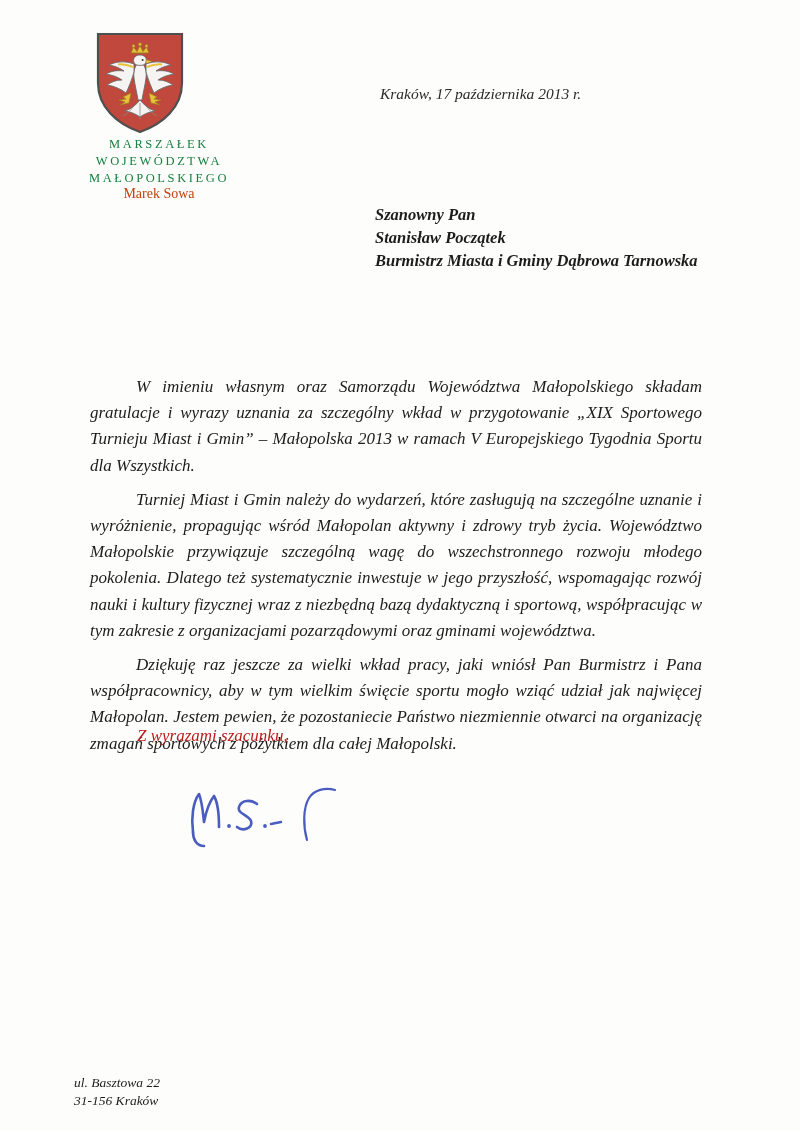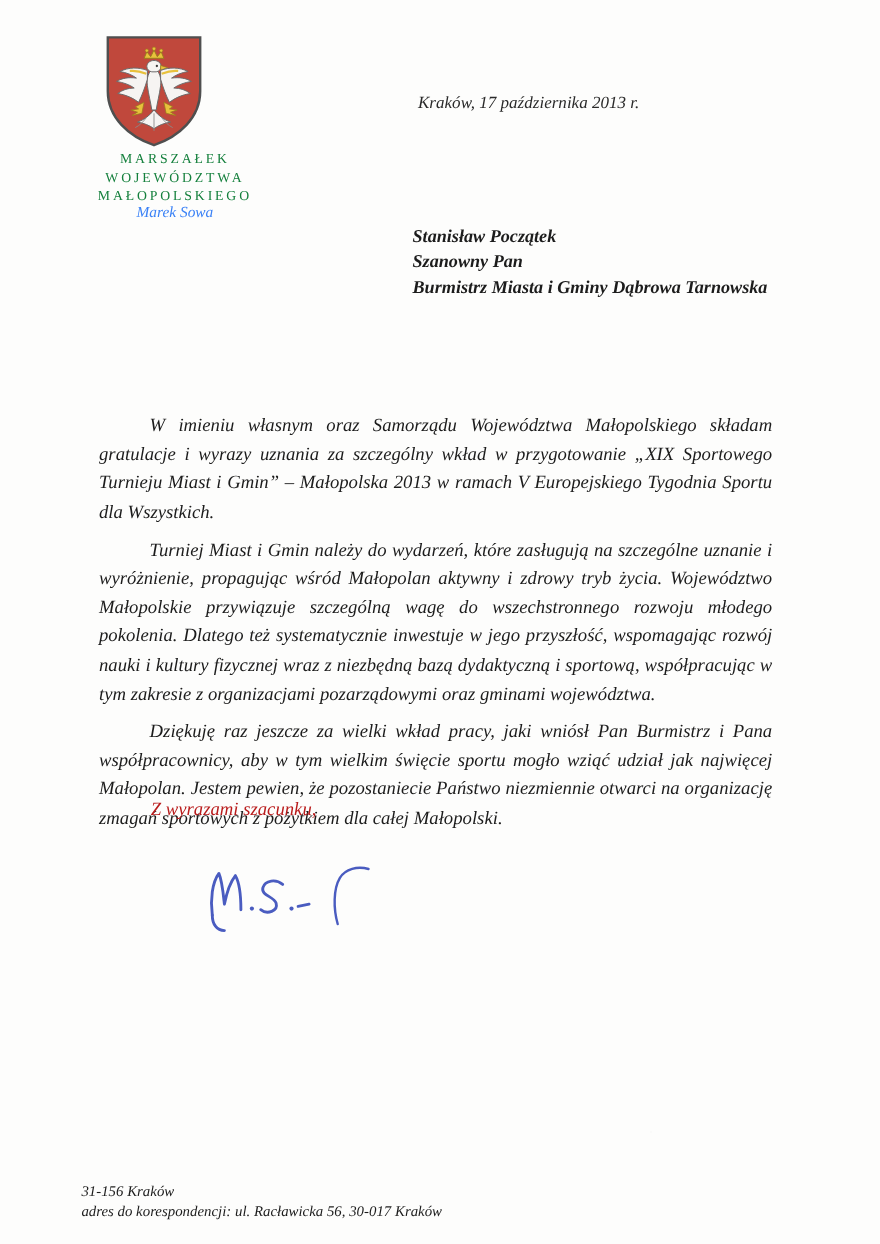--- a/index.html
+++ b/index.html
@@ -54,23 +54,22 @@
     line-height: 17px;
     white-space: nowrap;
   }
   .letterhead-name {
     position: absolute;
     left: 74px;
     top: 186px;
     width: 170px;
     text-align: center;
     font-family: "Liberation Serif", serif;
-    font-style: italic;
     font-size: 14px;
-    color: #3b82f6;
+    color: #c2410c;
   }
 
   
   .date-line {
     position: absolute;
     left: 380px;
     top: 85px;
     width: 340px;
     text-align: left;
     font-family: "Liberation Serif", serif;
@@ -198,22 +197,22 @@
   <div class="letterhead-org">
     <div class="org-line">MARSZAŁEK</div>
     <div class="org-line">WOJEWÓDZTWA</div>
     <div class="org-line">MAŁOPOLSKIEGO</div>
   </div>
   <div class="letterhead-name">Marek Sowa</div>
 
   <div class="date-line">Kraków, 17 października 2013 r.</div>
 
   <div class="addressee">
+    <div>Szanowny Pan</div>
     <div>Stanisław Początek</div>
-    <div>Szanowny Pan</div>
     <div>Burmistrz Miasta i Gminy Dąbrowa Tarnowska</div>
   </div>
 
 
   <div class="body-text">
     <p>W imieniu własnym oraz Samorządu Województwa Małopolskiego składam gratulacje i wyrazy uznania za szczególny wkład w przygotowanie „XIX Sportowego Turnieju Miast i Gmin” – Małopolska 2013 w ramach V Europejskiego Tygodnia Sportu dla Wszystkich.</p>
     <p>Turniej Miast i Gmin należy do wydarzeń, które zasługują na szczególne uznanie i wyróżnienie, propagując wśród Małopolan aktywny i zdrowy tryb życia. Województwo Małopolskie przywiązuje szczególną wagę do wszechstronnego rozwoju młodego pokolenia. Dlatego też systematycznie inwestuje w jego przyszłość, wspomagając rozwój nauki i kultury fizycznej wraz z niezbędną bazą dydaktyczną i sportową, współpracując w tym zakresie z organizacjami pozarządowymi oraz gminami województwa.</p>
     <p>Dziękuję raz jeszcze za wielki wkład pracy, jaki wniósł Pan Burmistrz i Pana współpracownicy, aby w tym wielkim święcie sportu mogło wziąć udział jak najwięcej Małopolan. Jestem pewien, że pozostaniecie Państwo niezmiennie otwarci na organizację zmagań sportowych z pożytkiem dla całej Małopolski.</p>
   </div>
 
@@ -234,17 +233,17 @@
         <circle cx="80" cy="56" r="1.9" fill="#4a5cc0" stroke="none"></circle>
 
         <path d="M86 54 L96 52"></path>
 
         <path d="M122 70 C118 56 118 38 124 28 C129 20 140 17 150 20" stroke-width="2.2"></path>
       </g>
     </svg>
   </div>
 
   <div class="footer">
+    <div>ul. Basztowa 22</div>
     <div>31-156 Kraków</div>
-    <div>adres do korespondencji: ul. Racławicka 56, 30-017 Kraków</div>
   </div>
 
 </div>
 
 </body></html>

